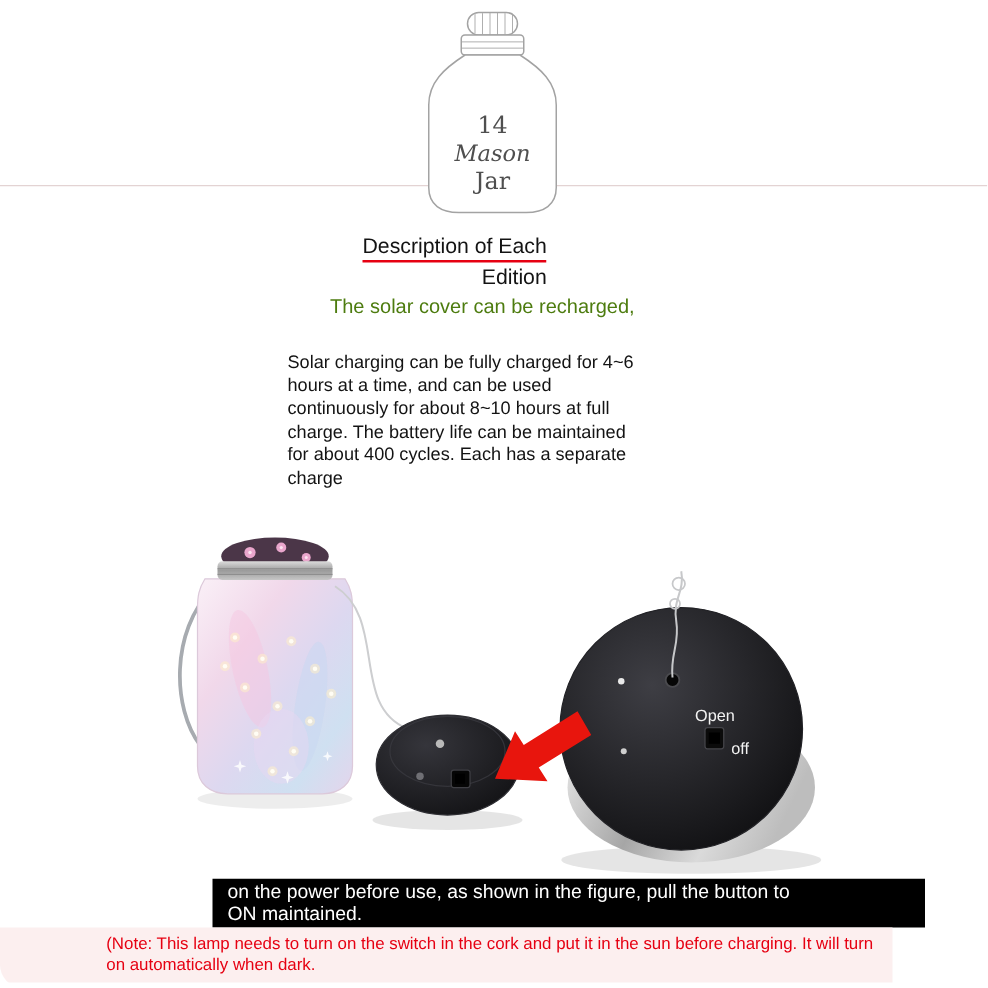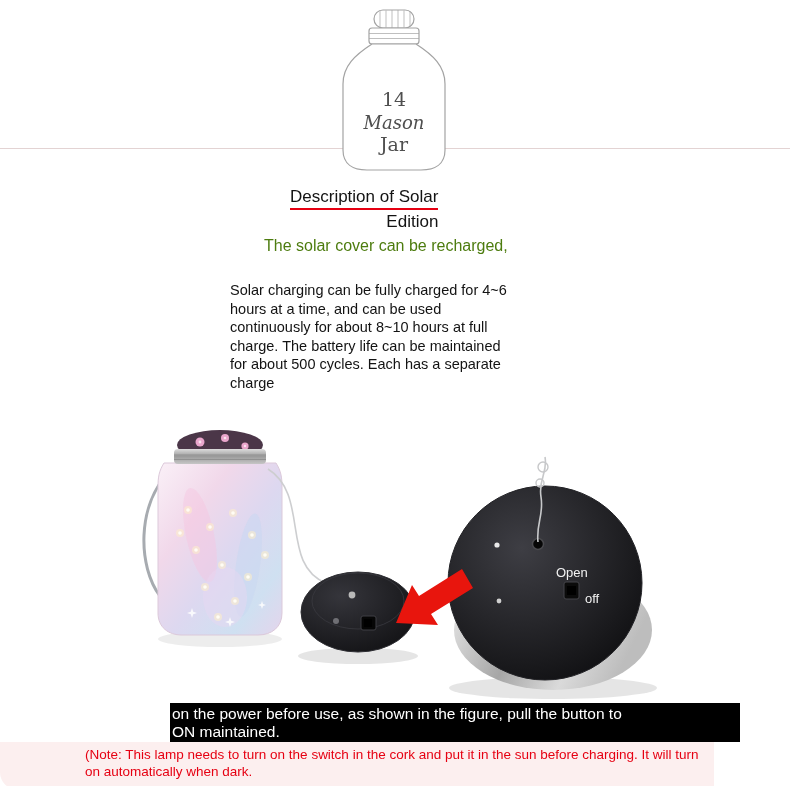--- a/index.html
+++ b/index.html
@@ -19,21 +19,21 @@
 
   .intro { position:absolute; left:264px; top:237px; font-size:16px; color:#4d7c0f; white-space:nowrap; }
 
   .body-text { position:absolute; left:230px; top:281px; font-size:14.5px; line-height:18.5px; color:#131313; }
   .body-text div { white-space:nowrap; }
 
   .photo { position:absolute; left:130px; top:415px; }
   .lid-label { font-family:"Liberation Sans", sans-serif; font-size:13px; fill:#f2f2f2; }
 
   .instr-bar { position:absolute; left:170px; top:703px; width:570px; height:39px; background:#000000;
-               color:#ffffff; font-size:15.5px; line-height:18px; padding:2px 0 0 2px; z-index:3; }
+               color:#ffffff; font-size:15.5px; line-height:18px; padding:2px 0 0 12px; z-index:3; }
   .instr-bar div { white-space:nowrap; }
 
   .note { position:absolute; left:0; top:742px; width:714px; height:44px; background:#fcefef;
           color:#e60012; font-size:13.5px; line-height:17px; padding:4px 0 0 85px; z-index:3; }
   .note div { white-space:nowrap; }
 </style>
 </head>
 <body>
 
 <div class="canvas">
@@ -48,32 +48,32 @@
       <line x1="28" y1="25.5" x2="78" y2="25.5" stroke-width="0.7"></line>
       <line x1="28" y1="30.5" x2="78" y2="30.5" stroke-width="0.7"></line>
       <path d="M31 36 C 14 47, 2 58, 2 76 L2 142 C2 156, 12 162, 26 162 L80 162 C94 162, 104 156, 104 142 L104 76 C104 58, 92 47, 75 36 Z"></path>
     </g>
     <text class="logo-num" x="53" y="98">14</text>
     <text class="logo-script" x="53" y="121">Mason</text>
     <text class="logo-word" x="53" y="143">Jar</text>
   </svg>
 
   <div class="title">
-    <span class="u">Description of Solar</span>
+    <span class="u">Description of Each</span>
     <div class="l2">Edition</div>
   </div>
 
   <div class="intro">The solar cover can be recharged,</div>
 
   <div class="body-text">
       <div>Solar charging can be fully charged for 4~6</div>
       <div>hours at a time, and can be used</div>
       <div>continuously for about 8~10 hours at full</div>
       <div>charge. The battery life can be maintained</div>
-      <div>for about 500 cycles. Each has a separate</div>
+      <div>for about 400 cycles. Each has a separate</div>
       <div>charge</div>
     </div>
 
   <svg class="photo" width="530" height="290" viewBox="0 0 530 290">
     <defs>
       <linearGradient id="glass" x1="0" y1="0" x2="1" y2="1">
         <stop offset="0" stop-color="#faf0f7"></stop>
         <stop offset="0.3" stop-color="#f1d8ea"></stop>
         <stop offset="0.55" stop-color="#ddd8f0"></stop>
         <stop offset="0.8" stop-color="#cfe0f1"></stop>

